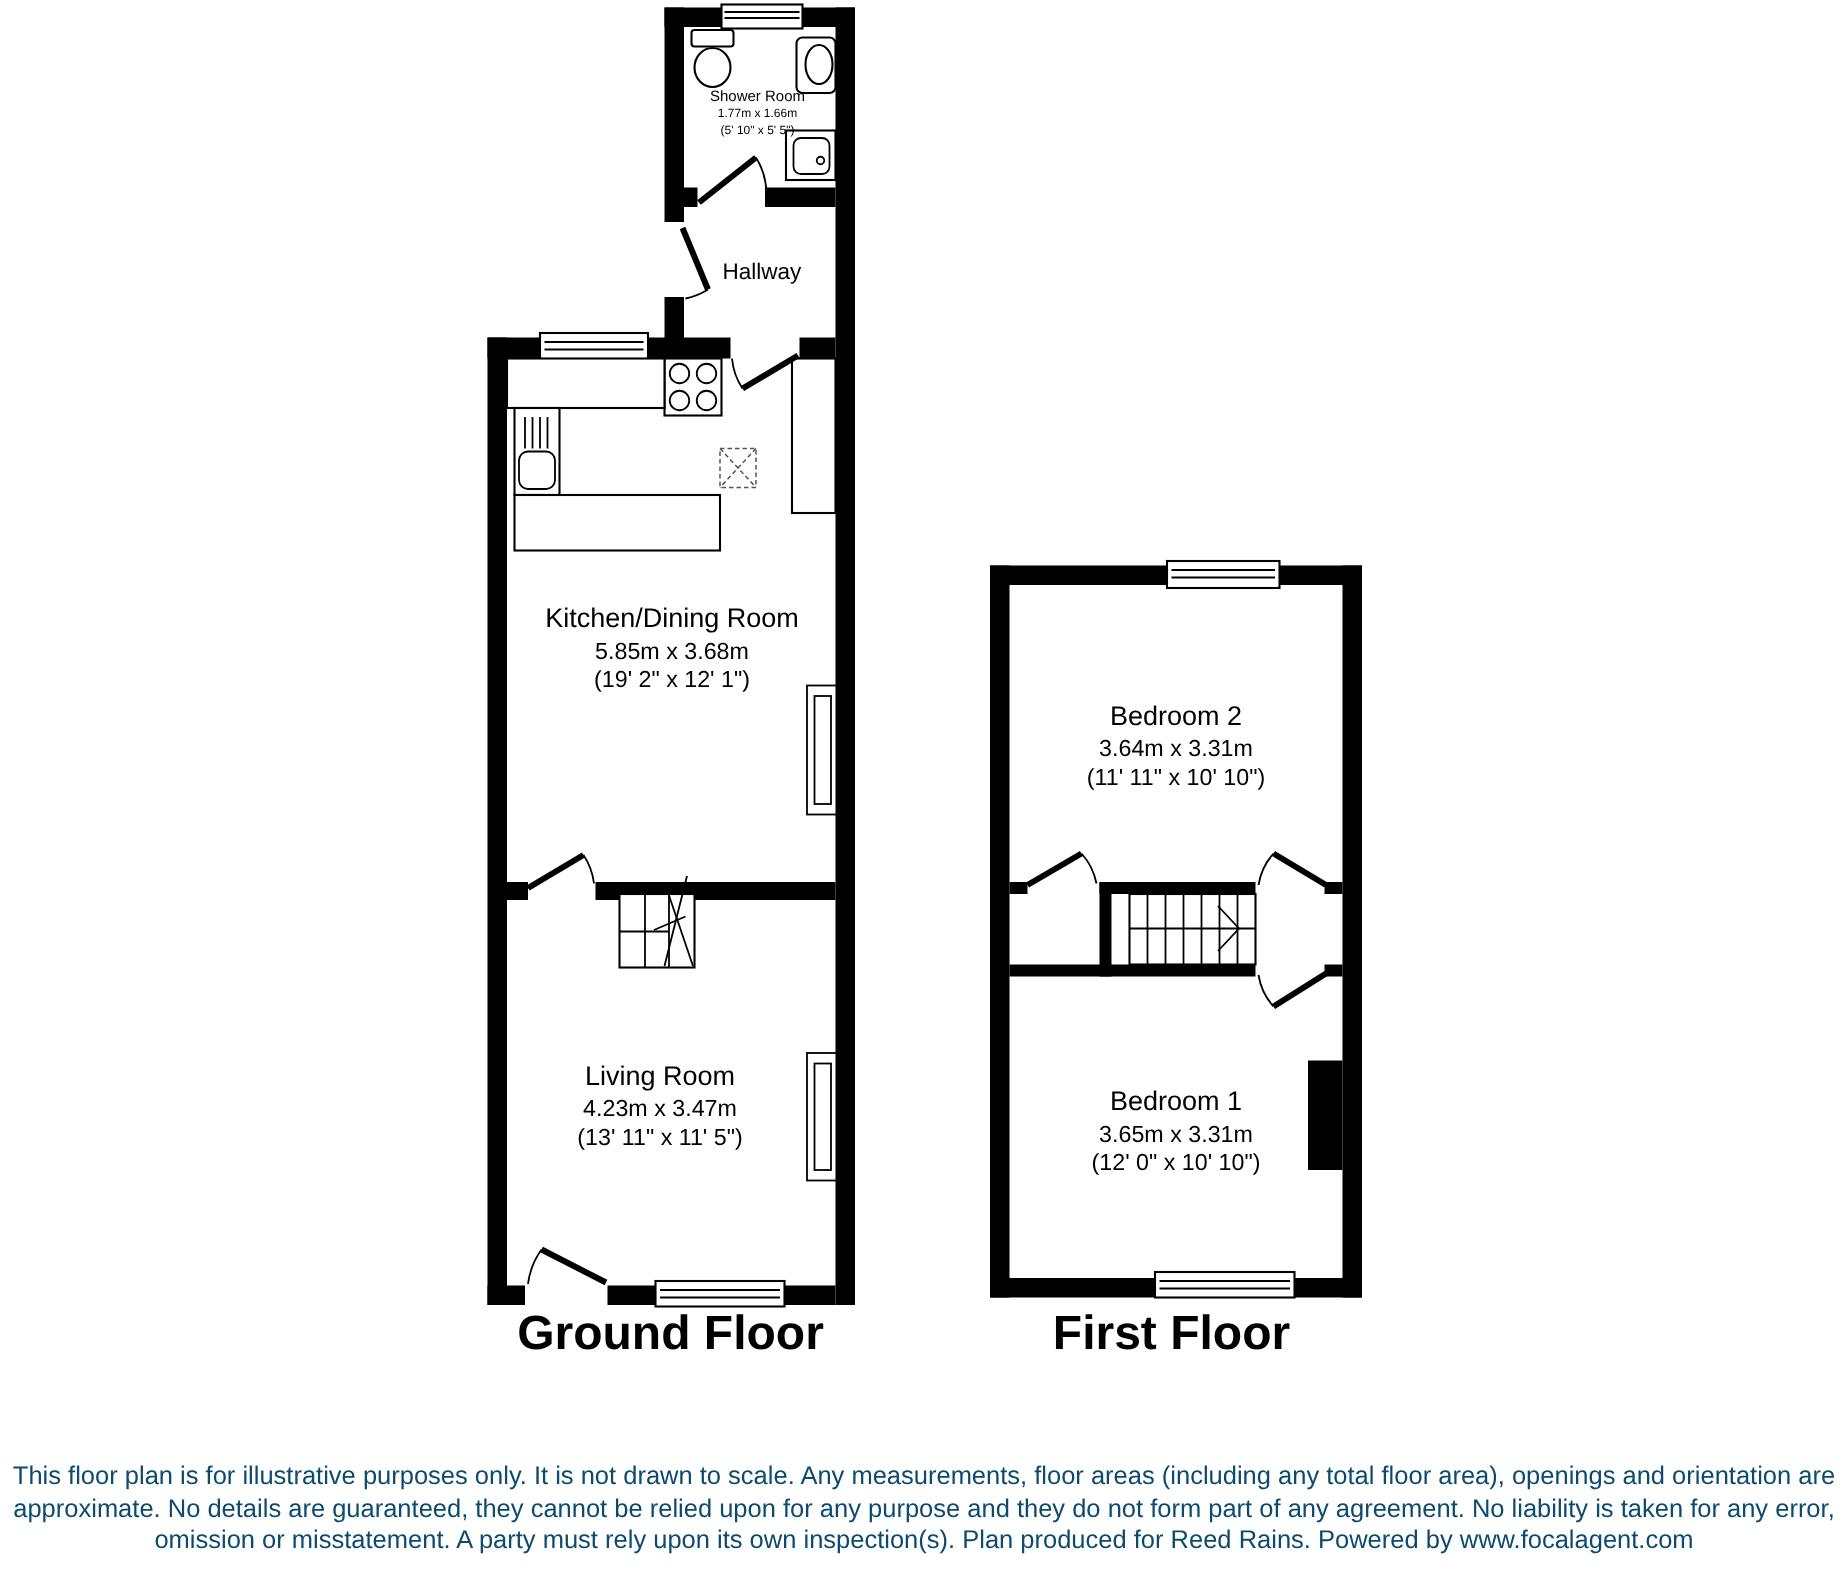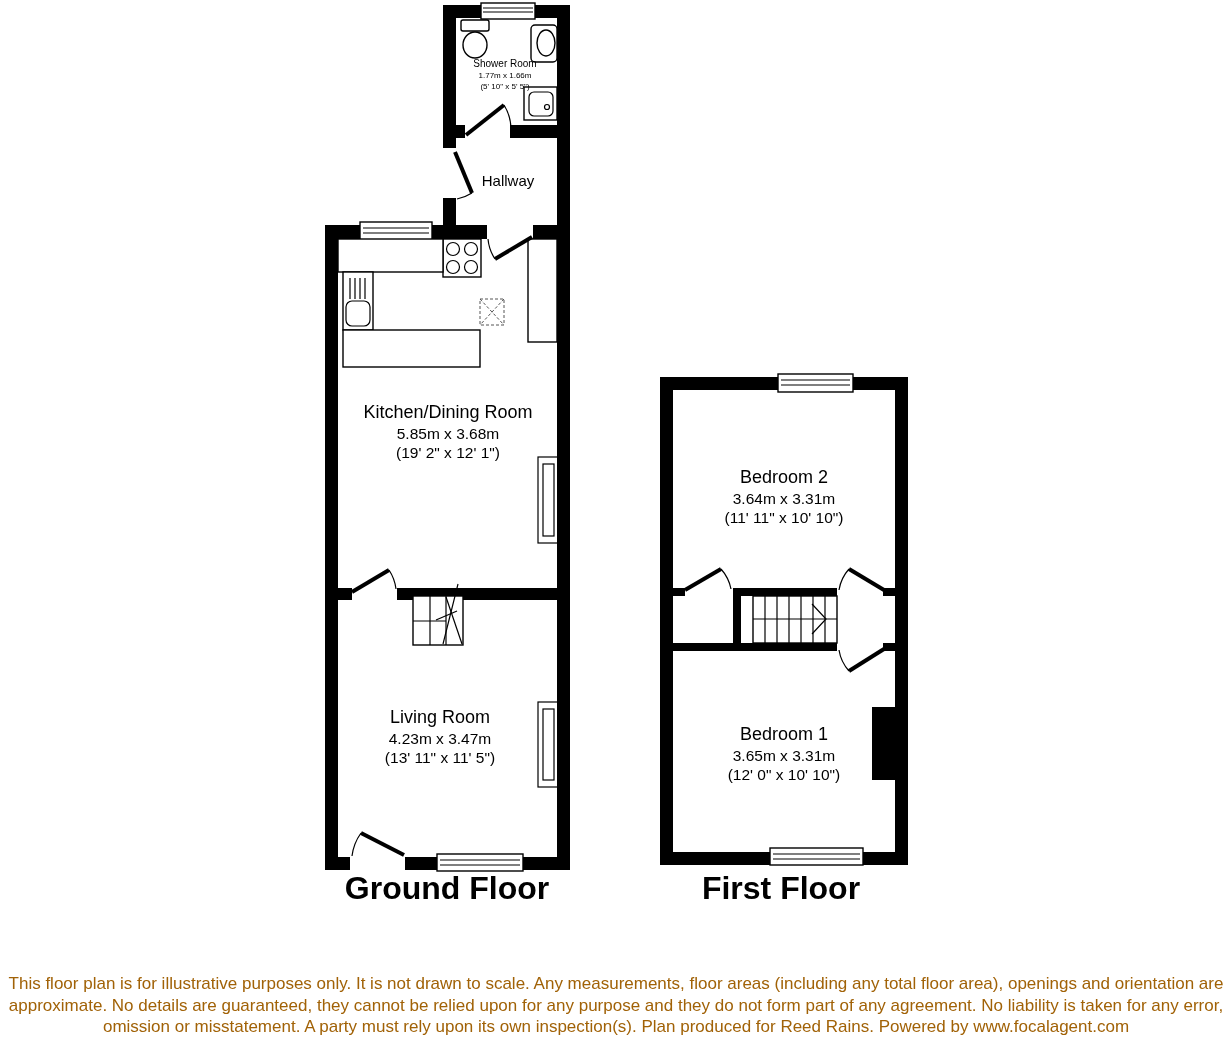--- a/index.html
+++ b/index.html
@@ -13,21 +13,21 @@
   .hall-name{font-size:15px;fill:#000;}
   .floor-label{font-size:32px;font-weight:bold;fill:#000;}
   .wall{fill:#000;stroke:none;}
   .fixture{fill:#fff;stroke:#000;stroke-width:1.4;}
   .thin{fill:none;stroke:#000;stroke-width:1.2;}
   .leaf{stroke:#000;stroke-width:4;fill:none;}
   .arc{stroke:#000;stroke-width:1.2;fill:none;}
   .dash{fill:none;stroke:#555;stroke-width:1;stroke-dasharray:3,2;}
   #disclaimer{
     position:absolute;left:0;top:973px;width:1232px;
-    text-align:center;font-size:17px;line-height:21.5px;color:#a16207;
+    text-align:center;font-size:17px;line-height:21.5px;color:#0c4a6e;
   }
 </style>
 </head>
 <body>
 
 <div id="canvas">
 <svg id="plan-svg" width="1232" height="1064" viewBox="0 0 1232 1064" xmlns="http://www.w3.org/2000/svg">
 
   <g>
 

